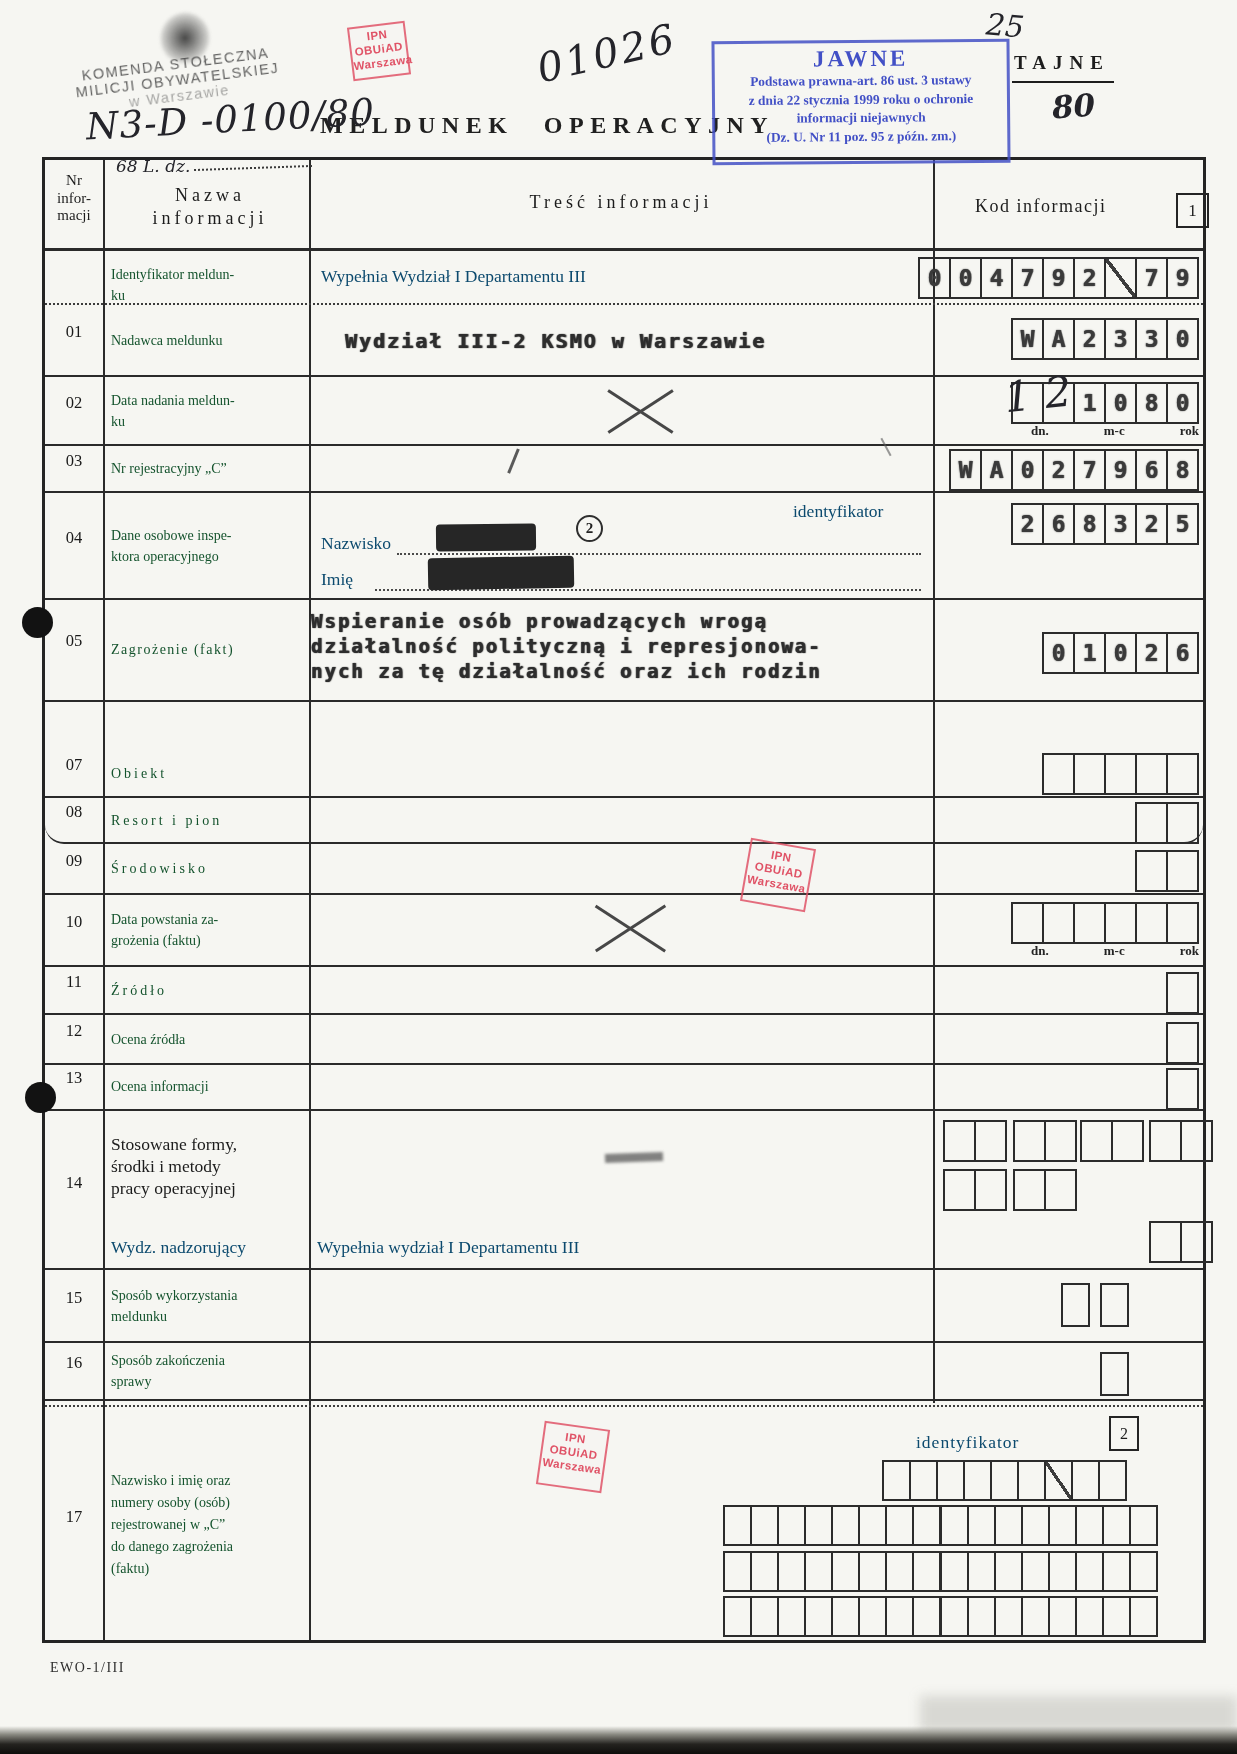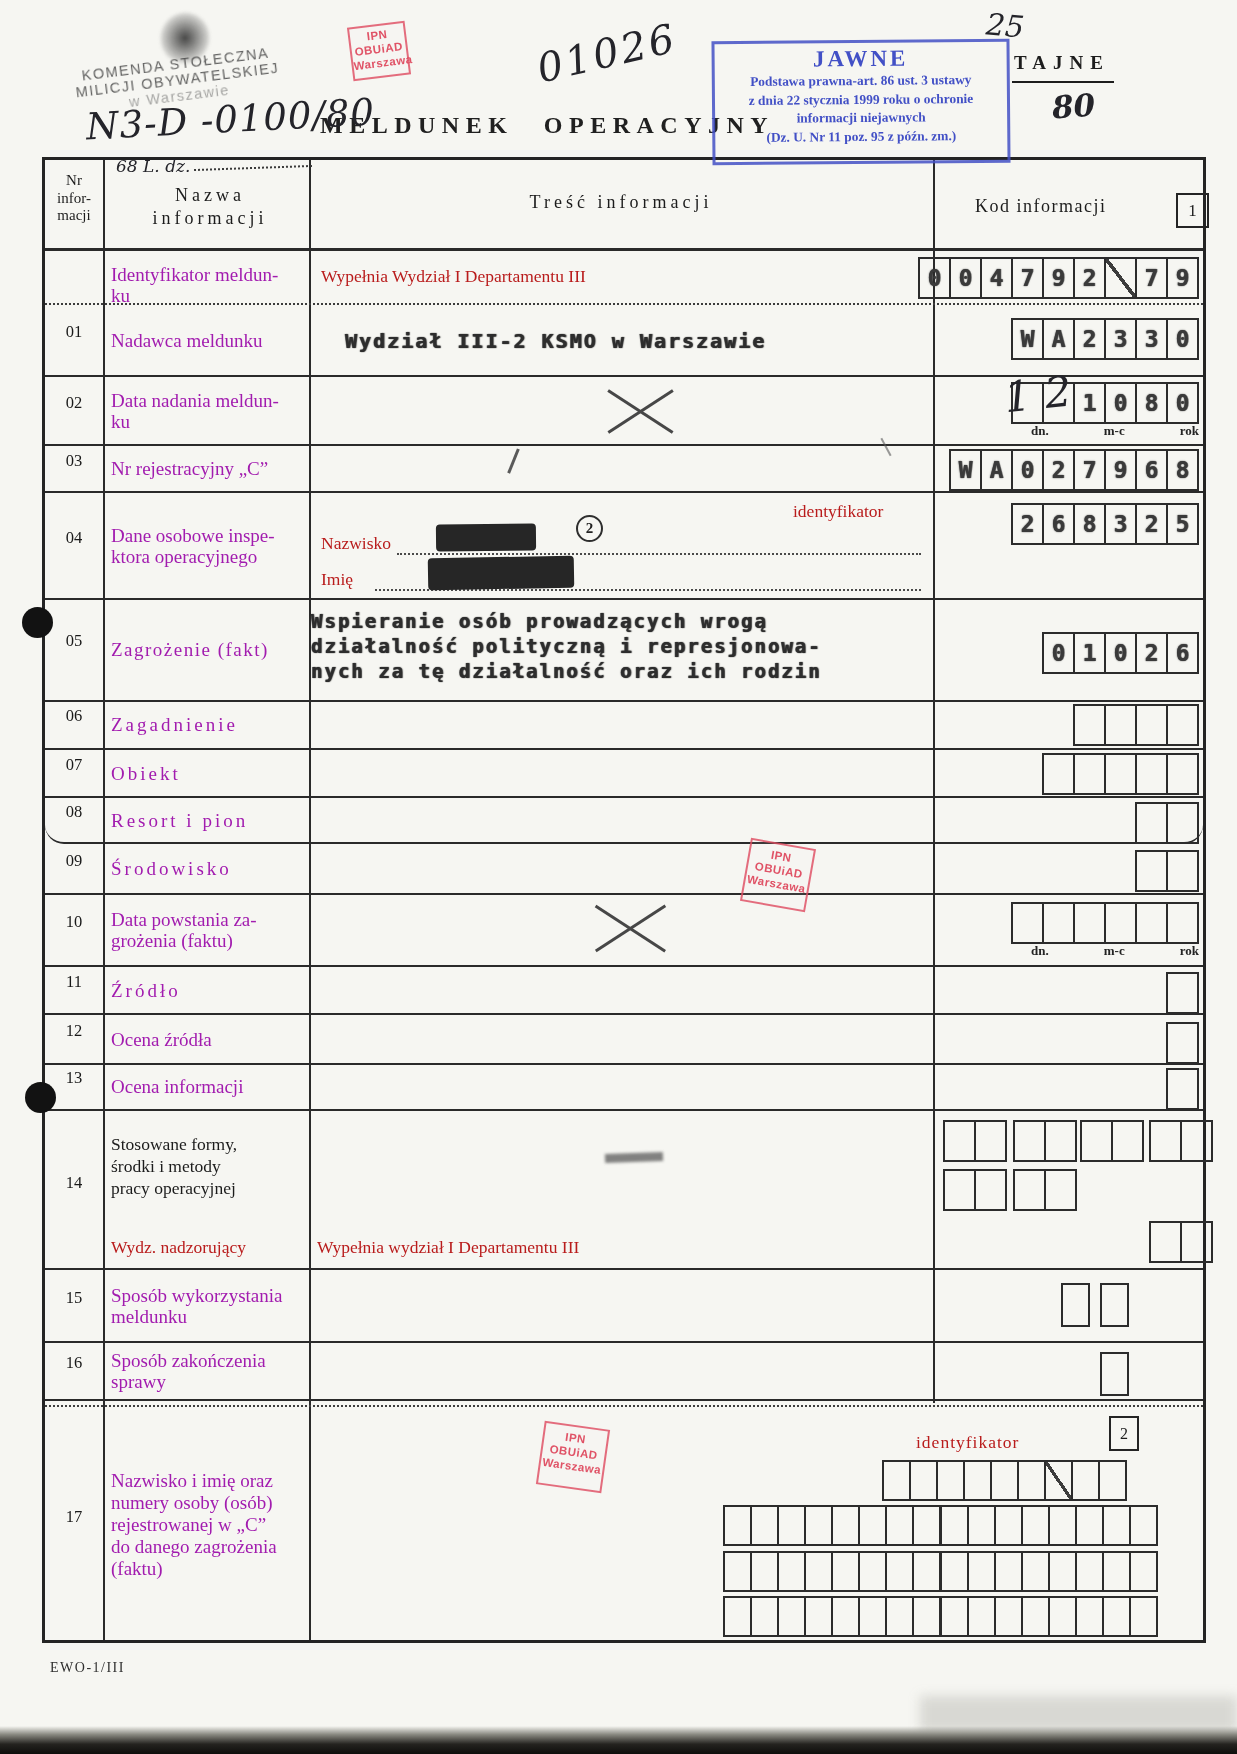--- a/index.html
+++ b/index.html
@@ -9,25 +9,25 @@
   
   .tbl{position:absolute;left:42px;top:157px;width:1164px;height:1486px;
        border:3px solid #242424;box-sizing:border-box;}
   .row{position:absolute;left:0;right:0;border-bottom:2px solid #2a2a2a;}
   .row.dot{border-bottom:2px dotted #3c3c3c;}
   .row.last{border-bottom:none;}
   .vline{position:absolute;width:2px;background:#2a2a2a;top:0;}
   .num{position:absolute;left:0;width:58px;top:0;bottom:16px;display:flex;align-items:center;
        justify-content:center;font-size:16.5px;color:#191919;}
   .lab{position:absolute;left:66px;width:194px;top:0;bottom:0;display:flex;align-items:center;
-       font-size:19px;line-height:21px;white-space:pre-line;color:#a21caf;}
+       font-size:14px;line-height:21px;white-space:pre-line;color:#14532d;}
   .lab.top{align-items:flex-start;padding-top:12px;}
   .sp{letter-spacing:3px;}
   .sp1{letter-spacing:1.5px;}
-  .serif17{font-size:17.5px;color:#b91c1c;}
+  .serif17{font-size:17.5px;color:#0c4a6e;}
   
   .cells{position:absolute;display:flex;}
   .cell{width:29px;height:38px;border:2px solid #2c2c2c;margin-left:-2px;box-sizing:content-box;
         display:flex;align-items:center;justify-content:center;
         font:700 23px "DejaVu Sans Mono",monospace;color:#3a3a3a;
         text-shadow:0 0 1.5px rgba(45,45,45,.95),.7px .4px 0 rgba(45,45,45,.6);}
   .cell:first-child{margin-left:0;}
   .cells.sm .cell{width:25px;height:37px;}
   .cells.md .cell{width:25px;height:40px;}
   .cells.gap .cell{margin-left:10px;border-left:2px solid #2c2c2c;}
@@ -223,30 +223,20 @@
       </div>
       <div class="cells" style="right:4px;top:34px;">
           <span class="cell">0</span>
           <span class="cell">1</span>
           <span class="cell">0</span>
           <span class="cell">2</span>
           <span class="cell">6</span>
         </div>
     </div>
 
-    <div class="row" style="top:540px;height:48px;">
-      <div class="num">06</div>
-      <div class="lab sp">Zagadnienie</div>
-      <div class="cells" style="right:4px;top:4px;">
-          <span class="cell"></span>
-          <span class="cell"></span>
-          <span class="cell"></span>
-          <span class="cell"></span>
-        </div>
-    </div>
 
     <div class="row" style="top:590px;height:46px;">
       <div class="num">07</div>
       <div class="lab sp">Obiekt</div>
       <div class="cells" style="right:4px;top:3px;">
           <span class="cell"></span>
           <span class="cell"></span>
           <span class="cell"></span>
           <span class="cell"></span>
           <span class="cell"></span>

